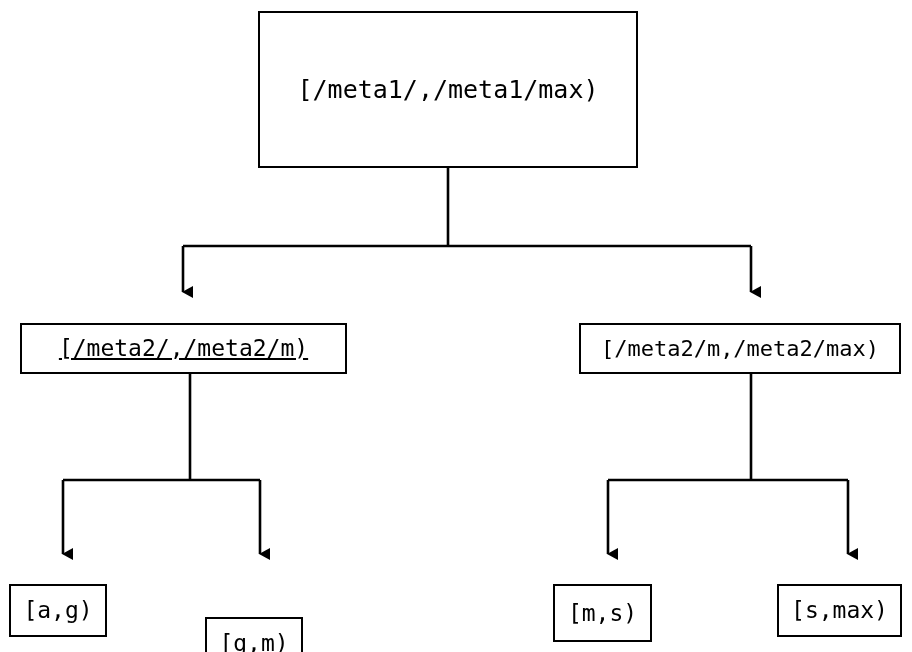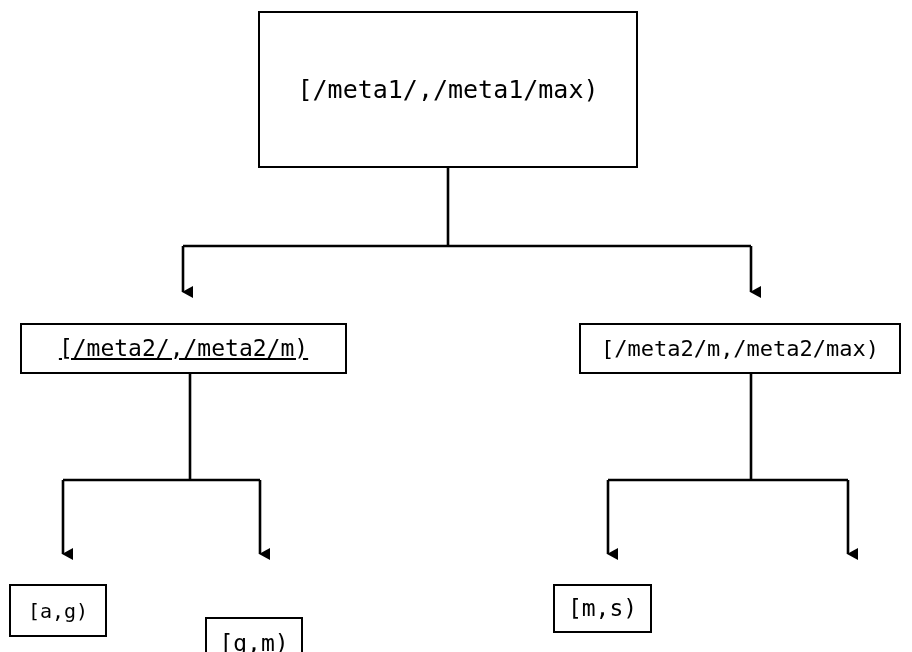--- a/index.html
+++ b/index.html
@@ -62,35 +62,35 @@
     width: 322px;
     height: 51px;
     font-size: 22px;
   }
   
   #node-leaf1 {
     left: 9px;
     top: 584px;
     width: 98px;
     height: 53px;
-    font-size: 20px;
+    font-size: 23px;
   }
   #node-leaf2 {
     left: 205px;
     top: 584px;
     width: 98px;
     height: 53px;
     font-size: 23px;
     margin-top: 33px;
   }
   #node-leaf3 {
     left: 553px;
     top: 584px;
     width: 99px;
-    height: 49px;
+    height: 58px;
     font-size: 23px;
   }
   #node-leaf4 {
     left: 777px;
     top: 584px;
     width: 125px;
     height: 53px;
     font-size: 23px;
   }
 </style>
@@ -145,14 +145,17 @@
   </div>
 
   <div class="node" id="node-leaf2">
     <span class="node-label">[g,m)</span>
   </div>
 
   <div class="node" id="node-leaf3">
     <span class="node-label">[m,s)</span>
   </div>
 
+  <div class="node" id="node-leaf4">
+    <span class="node-label">[s,max)</span>
+  </div>
 
 </div>
 
 </body></html>

